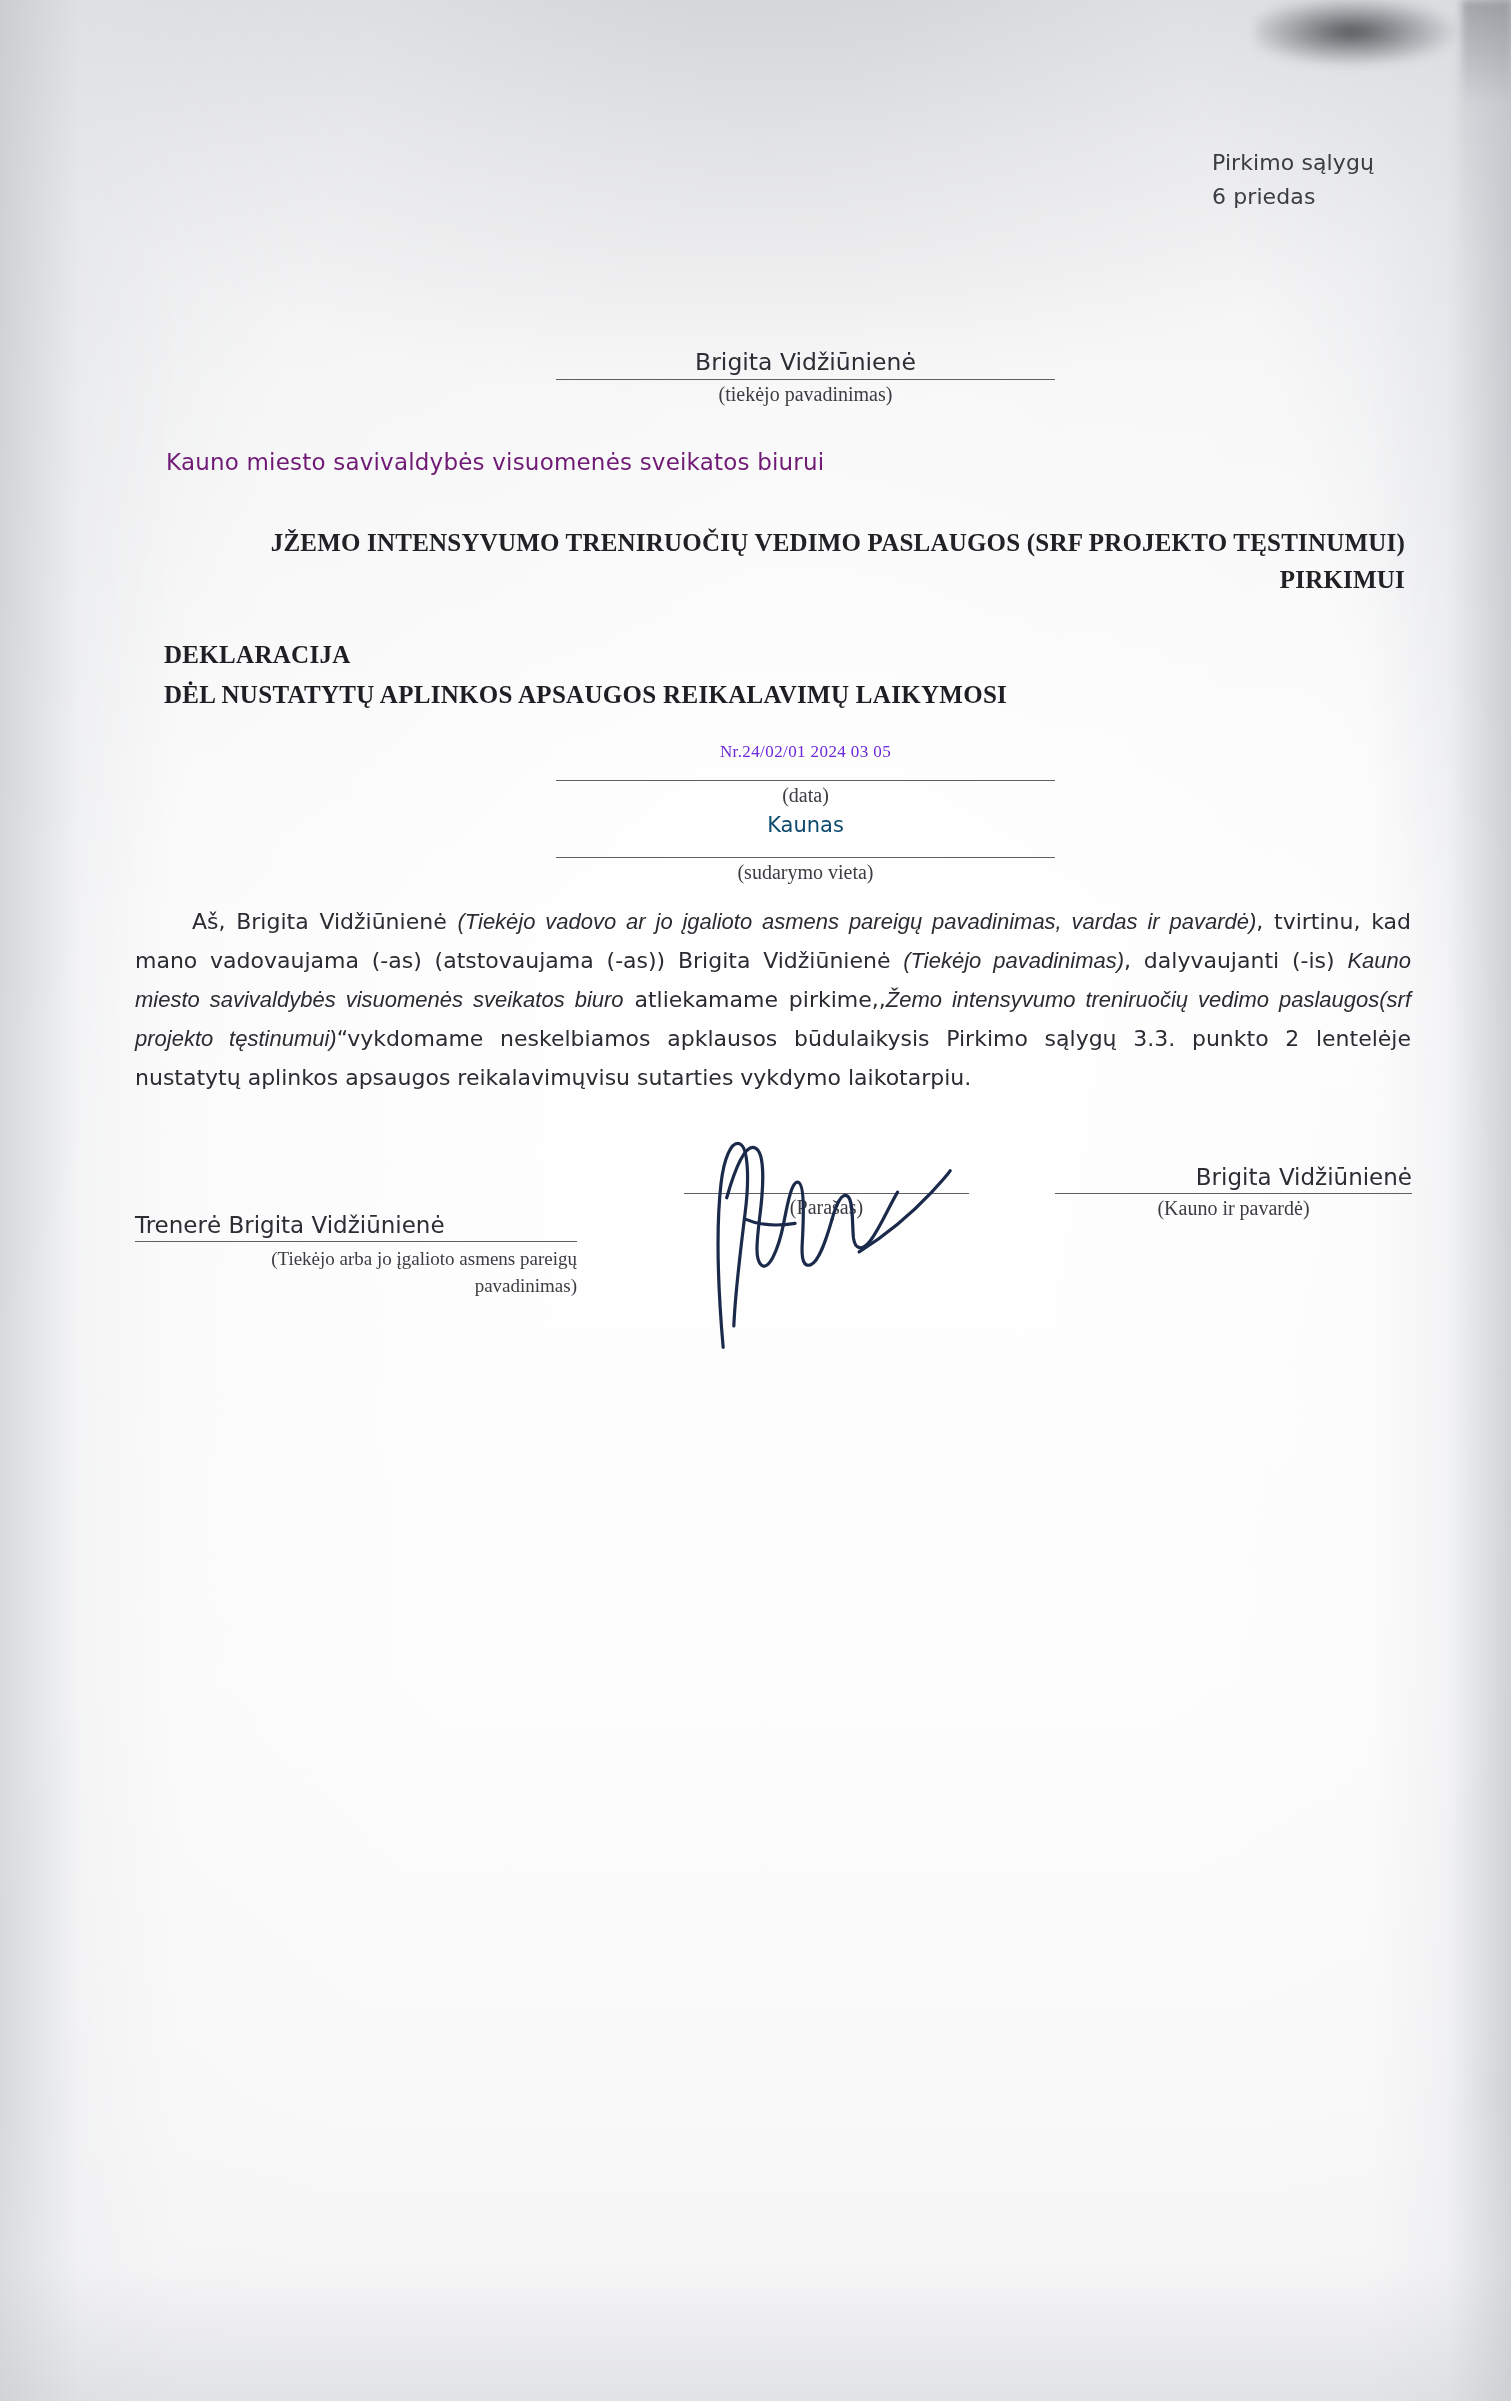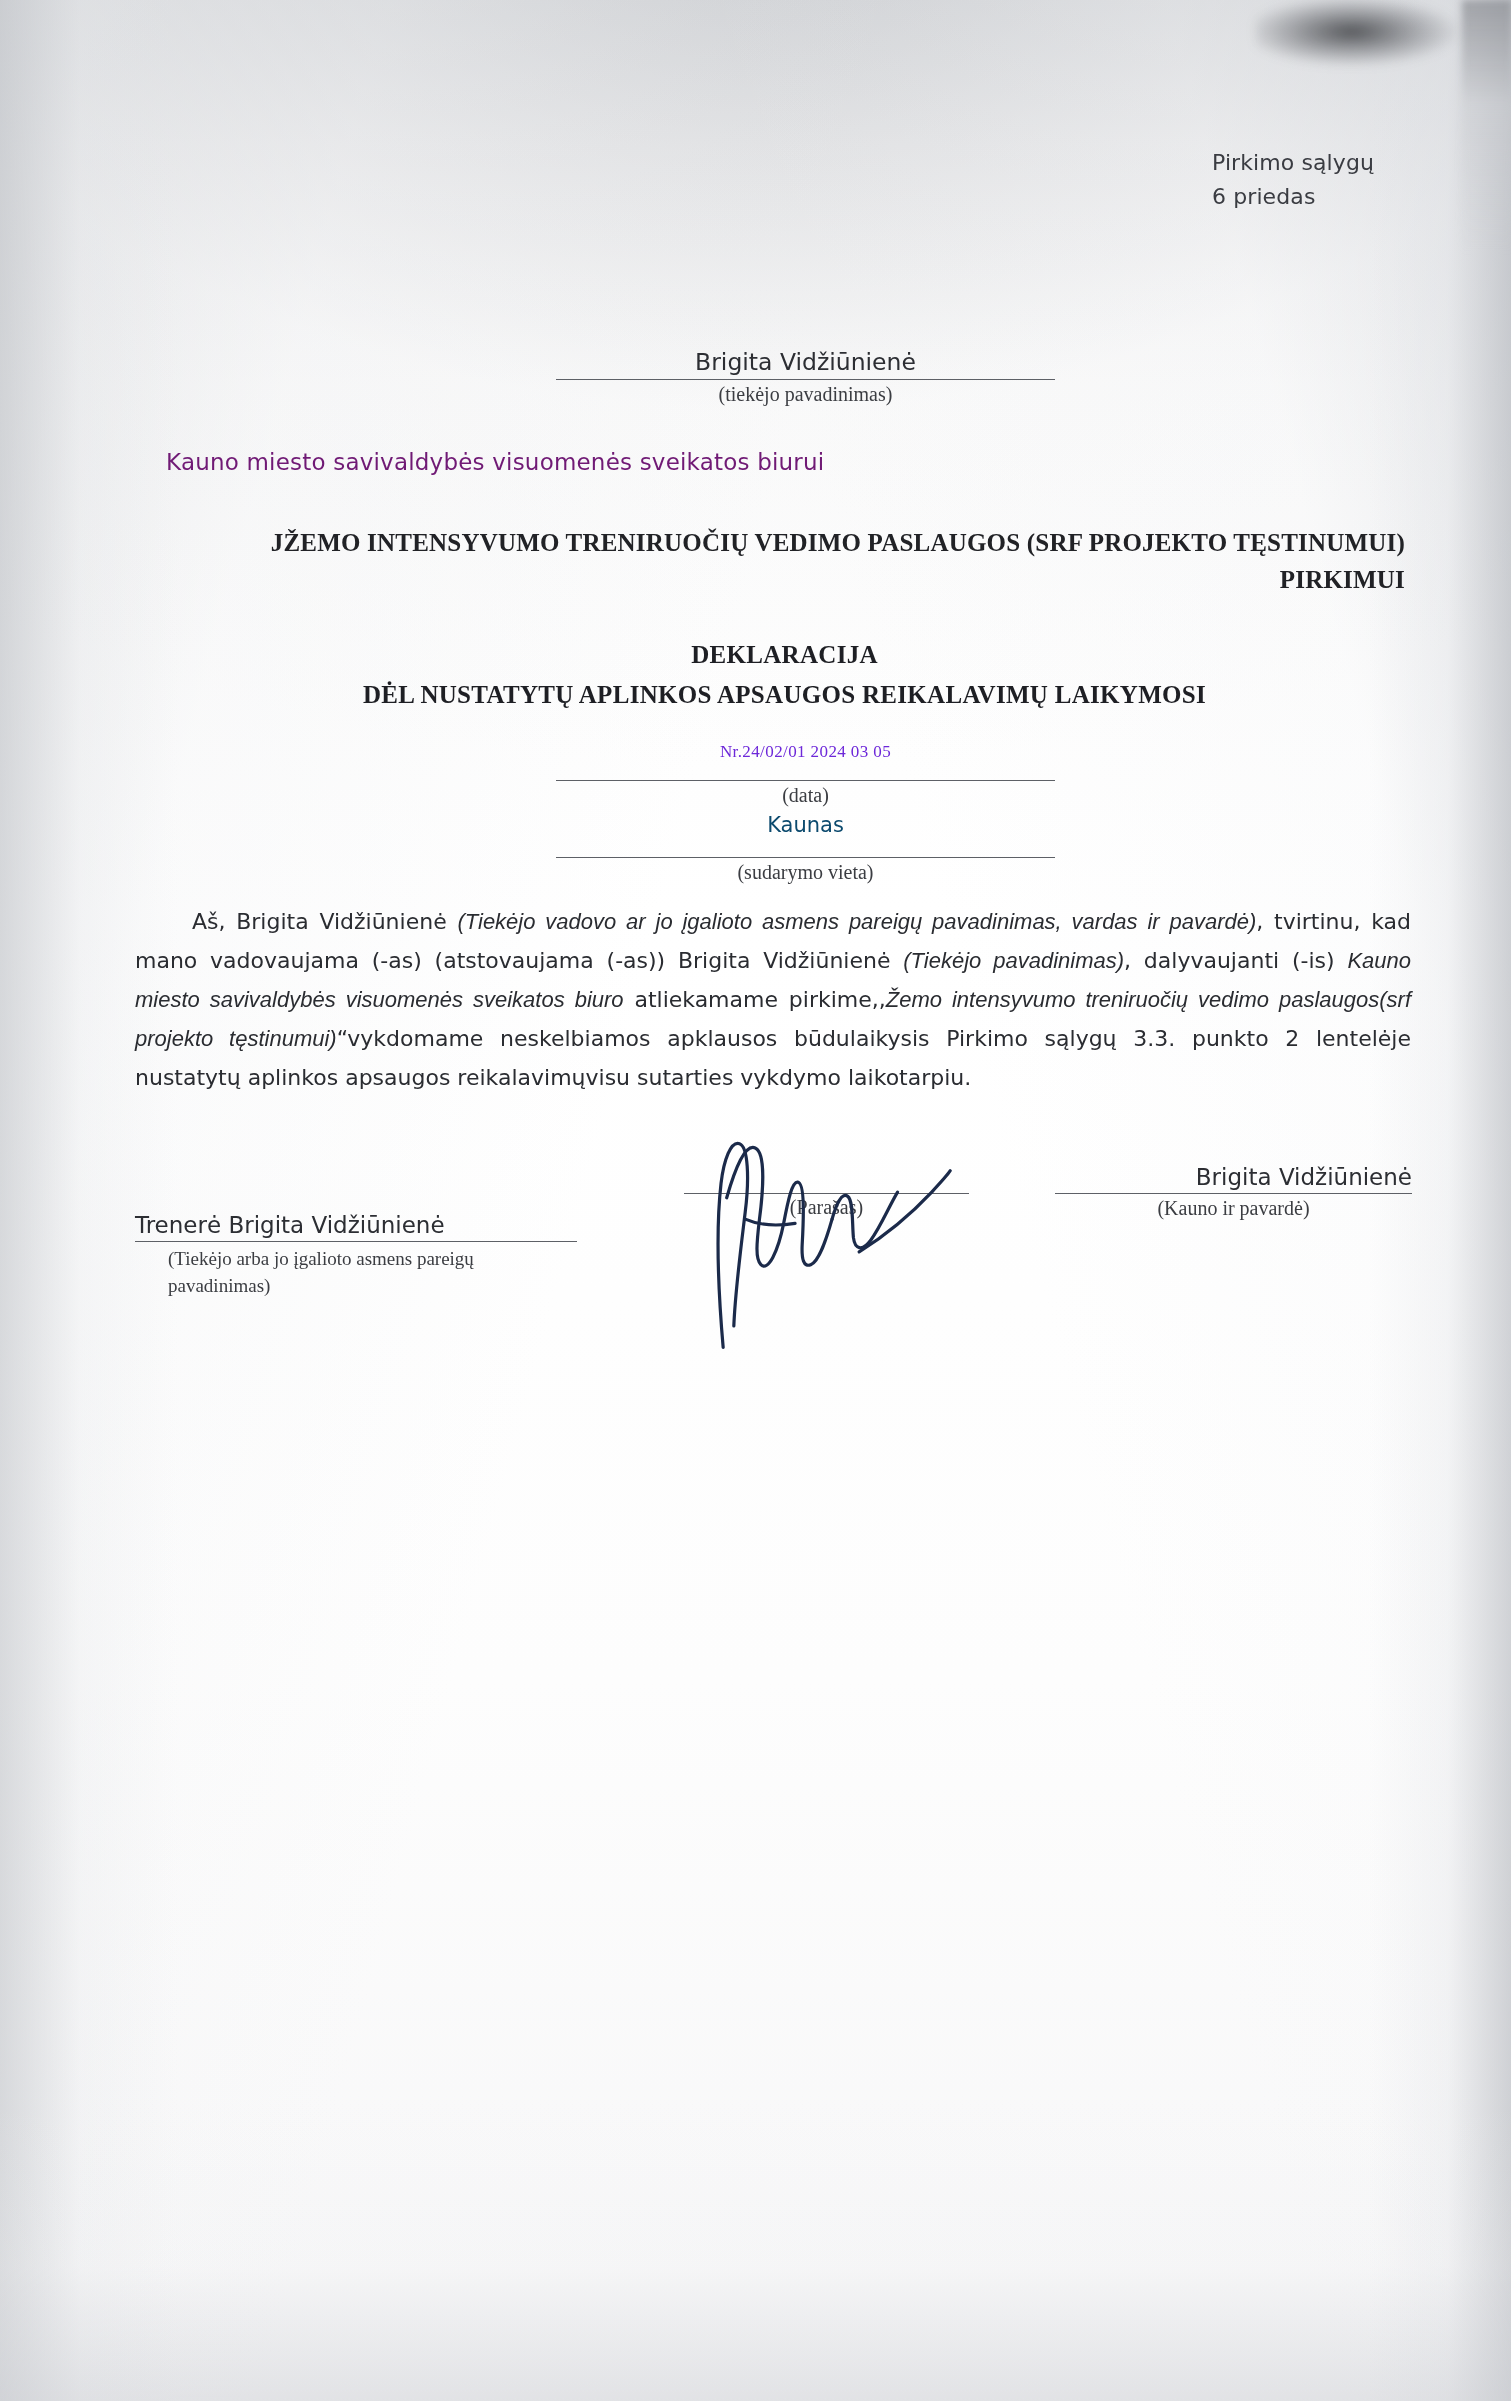--- a/index.html
+++ b/index.html
@@ -129,21 +129,20 @@
     line-height: 37px;
     color: #212226;
     letter-spacing: 0.2px;
   }
 
   .decl-title {
     position: absolute;
     left: 164px;
     top: 635px;
     width: 1241px;
-    text-align: center;
     font-family: "Liberation Serif", serif;
     font-weight: bold;
     font-size: 25px;
     line-height: 40px;
     color: #1e1f24;
     letter-spacing: 0.3px;
   }
 
   .num-line {
     position: absolute;
@@ -201,21 +200,21 @@
     width: 442px;
   }
   .sig-left .value {
     font-family: "DejaVu Sans", sans-serif;
     font-size: 23px;
     color: #2c2e33;
     padding-bottom: 2.9px;
     white-space: nowrap;
     margin-top: 48px;
   }
-  .sig-left .caption { text-align: left; font-size: 19px; line-height: 27px; margin-left: 33px; }
+  .sig-left .caption { text-align: right; font-size: 19px; line-height: 27px; margin-left: 33px; }
 
   .sig-mid {
     position: absolute;
     left: 684px;
     top: 0;
     width: 285px;
   }
   .sig-mid .value { height: 28.5px; }
   .sig-mid .caption { text-align: center; }
 

